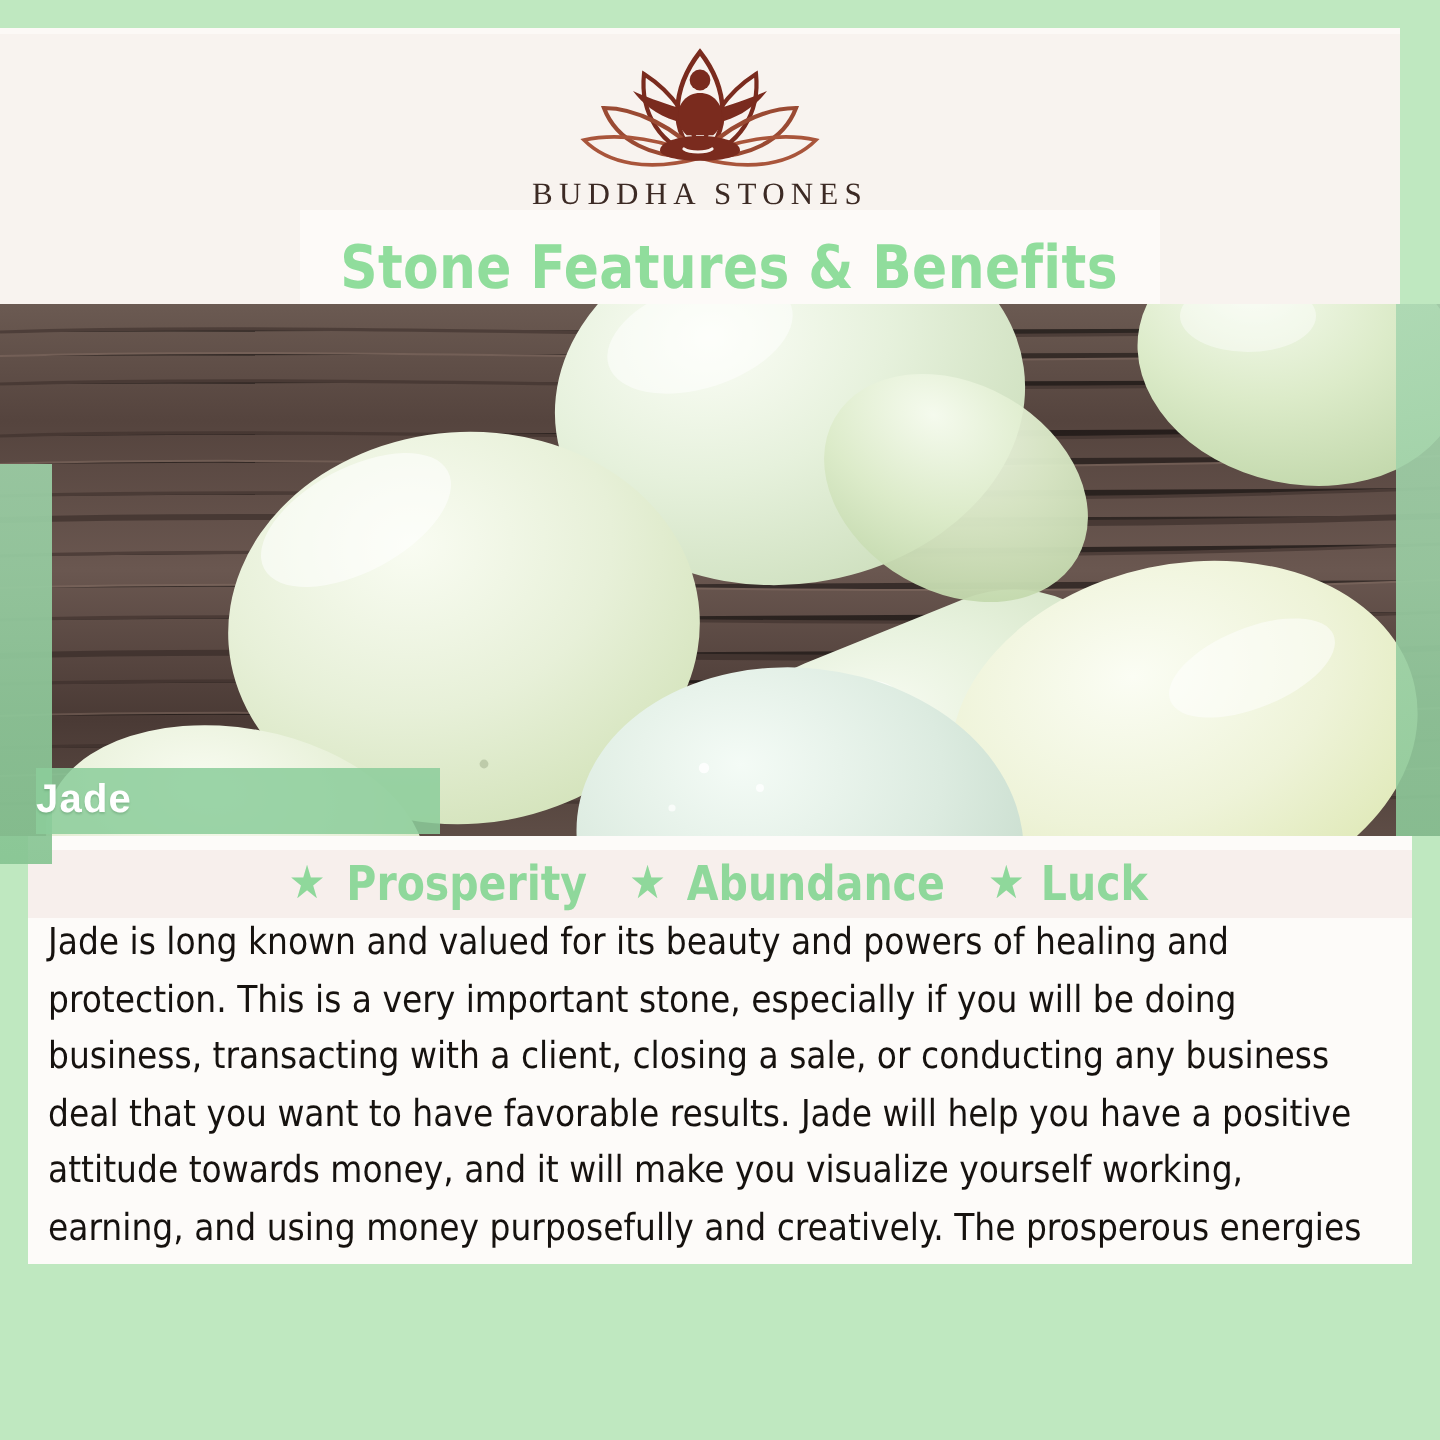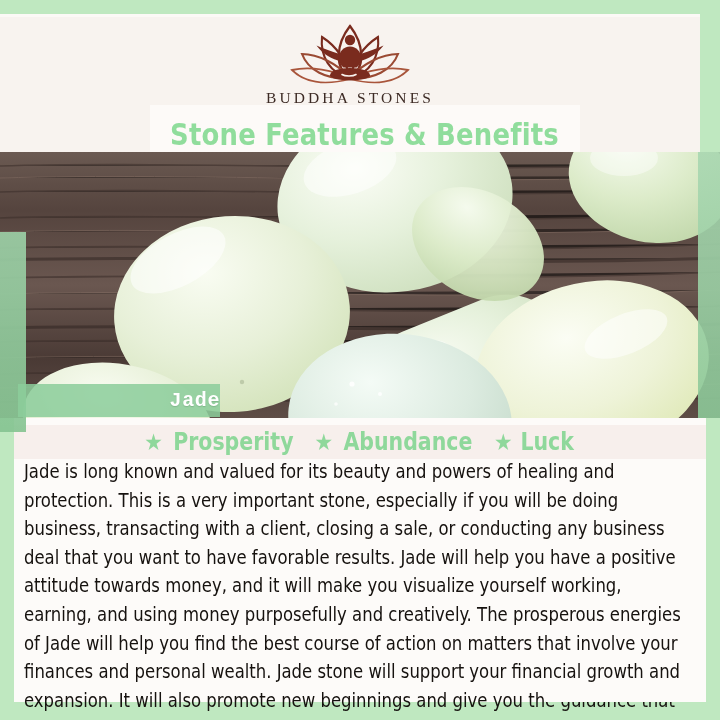--- a/index.html
+++ b/index.html
@@ -3,21 +3,21 @@
 <meta charset="utf-8">
 <title>Buddha Stones — Jade</title>
 <style>
   html,body{margin:0;padding:0;}
   body{
     width:720px;height:720px;overflow:hidden;
     background:#bfe8c0;
     font-family:"Liberation Sans", sans-serif;
     -webkit-font-smoothing:antialiased;
   }
-  #page{position:relative;width:720px;height:720px;overflow:hidden;background:#bfe8c0;}
+  #page{position:relative;width:720px;height:632px;overflow:hidden;background:#bfe8c0;}
 
   
   .header-panel{
     position:absolute;left:0;top:14px;width:700px;height:140px;
     background:#f8f3ef;
   }
   .header-panel:after{
     content:"";position:absolute;left:0;right:0;top:0;height:3px;
     background:#fdfbfa;opacity:.7;
   }
@@ -71,23 +71,23 @@
   }
 
   
   .jade-band{
     position:absolute;left:18px;top:384px;width:202px;height:33px;
     background:rgba(140,205,155,.86);
     display:flex;align-items:center;
     z-index:7;
   }
   .jade-label{
-    width:100%;text-align:right;
+    width:100%;text-align:left;
     color:#ffffff;font-weight:700;font-size:20px;letter-spacing:.6px;
-    font-family:Liberation Mono, monospace;
+    font-family:Liberation Sans, sans-serif;
     text-shadow:0 1px 1px rgba(60,110,70,.25);
   }
 
   
   .content{
     position:absolute;left:14px;top:418px;width:692px;height:284px;
     background:#fdfbf9;
     z-index:4;
   }
   .content-inner{position:absolute;left:0;top:0;right:0;bottom:0;}

